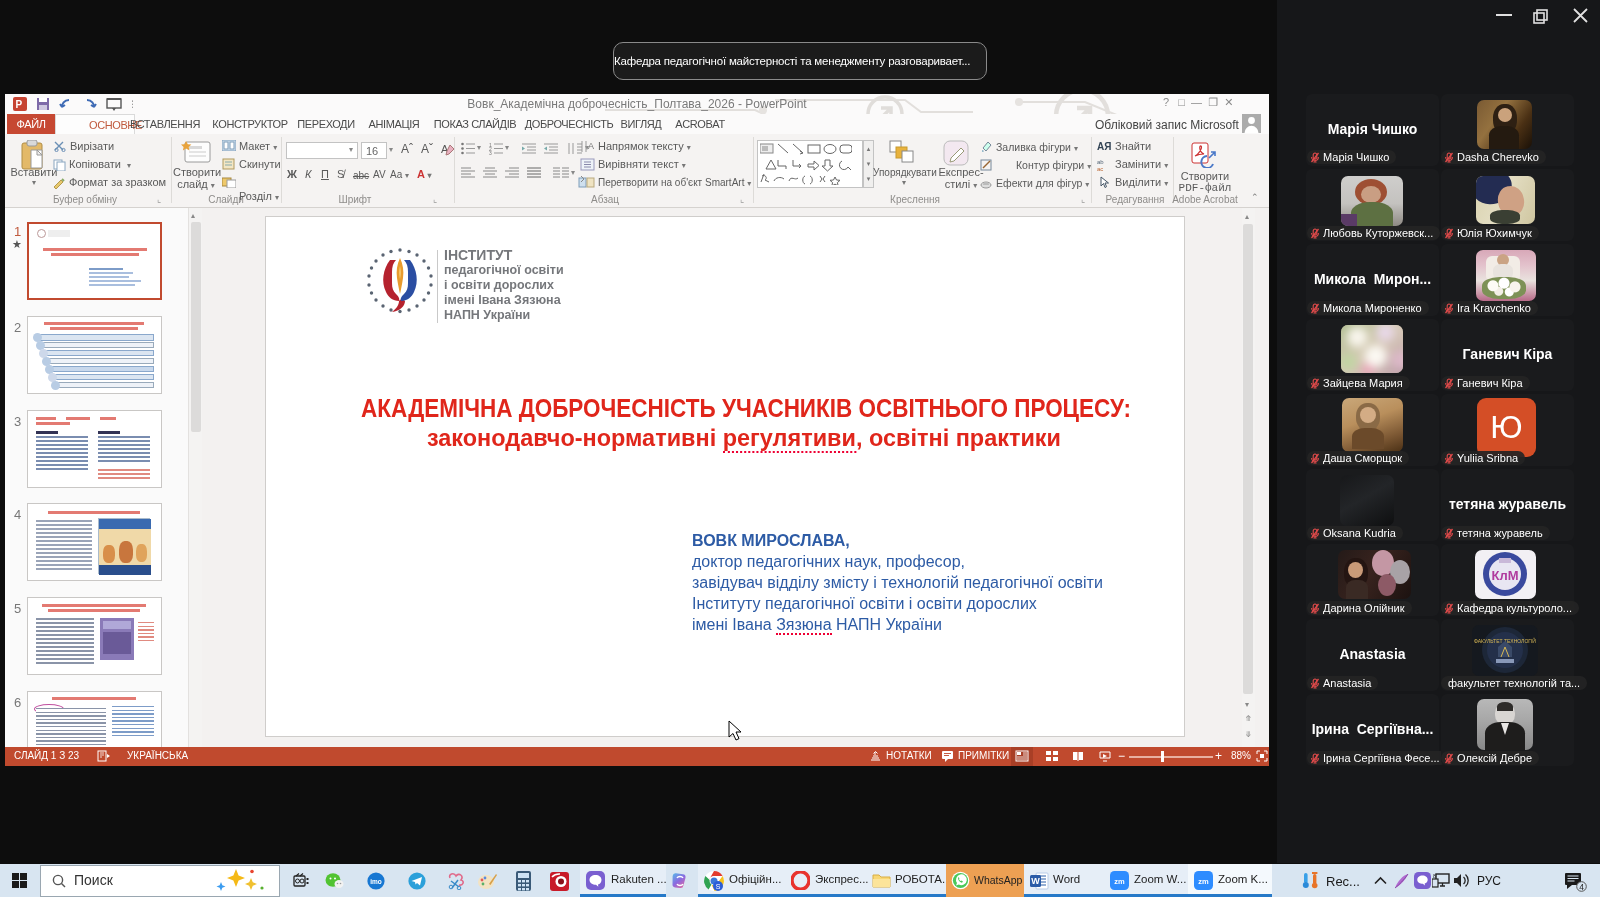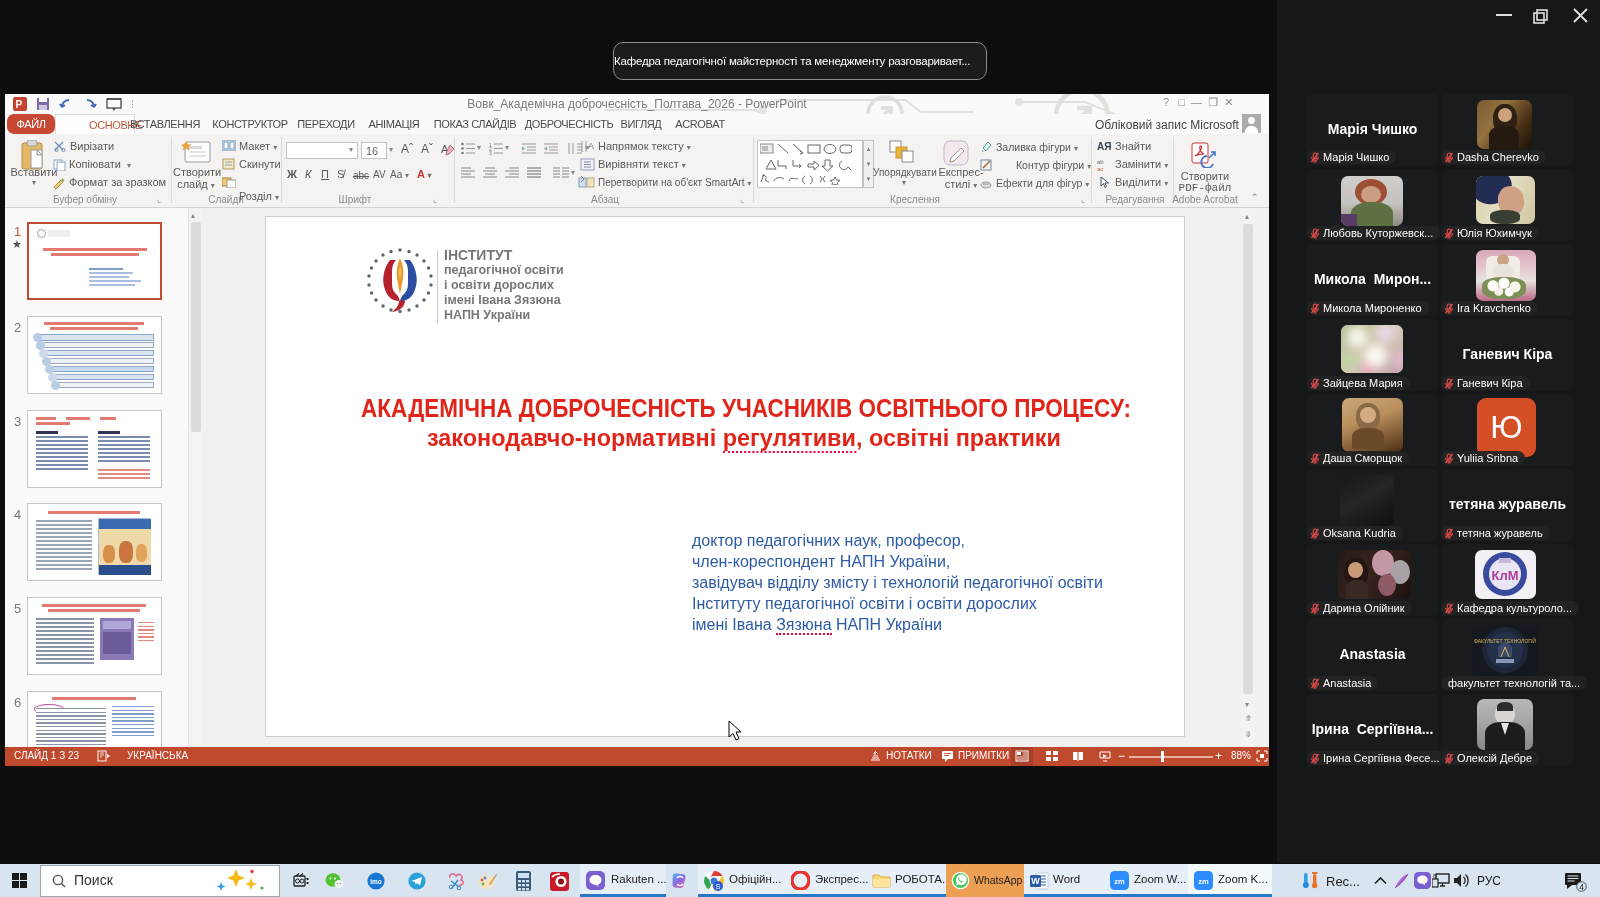--- a/index.html
+++ b/index.html
@@ -9,21 +9,21 @@
 
   
   #notif { left:613px; top:42px; width:374px; height:38px; background:#1b1b1b; border:1px solid #8a8a8a; border-radius:10px; color:#fff; font-size:11.5px; letter-spacing:-0.2px; line-height:36px; white-space:nowrap; }
 
   
   #ppt { left:5px; top:94px; width:1264px; height:672px; background:#f5f3f2; }
   #titlebar { left:0; top:0; width:1264px; height:20px; background:#fbfafa; }
   #ppt-title { left:0; top:3px; width:1264px; text-align:center; font-size:12px; color:#7a7a7a; }
   #tabrow { left:0; top:20px; width:1264px; height:20px; background:#fbfafa; }
   .tab { position:absolute; top:20px; height:20px; font-size:11px; letter-spacing:-0.4px; white-space:nowrap; overflow:visible; color:#4a4a4a; text-align:center; line-height:21px; }
-  #tab-file { background:#c64832; color:#fff;border-radius:7px; }
+  #tab-file { background:#c64832; color:#fff; }
   #tab-main { background:#fdfdfd; color:#c05a3e; border:1px solid #dadada; border-bottom:none;padding-left:33px; }
   #ribbon { left:0; top:40px; width:1264px; height:74px; background:#f5f3f2; border-bottom:1px solid #d5d2cf; }
   .grplabel { position:absolute; top:60px; font-size:10px; color:#8e8c8a; text-align:center; }
   .gsep { position:absolute; top:3px; height:66px; width:1px; background:#dddbd8; }
   .ric { position:absolute; font-size:11px; color:#5a5a5a; }
 
   
   #panel { left:0; top:114px; width:183px; height:539px; background:#fafafa; }
   .thumb { position:absolute; left:22px; width:135px; height:78px; background:#fff; border:1px solid #c9c7c5; overflow:hidden; }
   .tnum { position:absolute; left:9px; font-size:13px; color:#777; }
@@ -470,22 +470,22 @@
         <div>педагогічної освіти</div>
         <div>і освіти дорослих</div>
         <div>імені Івана Зязюна</div>
         <div>НАПН України</div>
       </div>
 
       <div class="abs" style="left:480px;top:176px;transform:translateX(-50%) scaleX(0.865);color:#e0261b;font-weight:bold;font-size:26px;white-space:nowrap;">АКАДЕМІЧНА ДОБРОЧЕСНІСТЬ УЧАСНИКІВ ОСВІТНЬОГО ПРОЦЕСУ:</div>
       <div class="abs" style="left:478px;top:208px;transform:translateX(-50%) scaleX(1.02);color:#e0261b;font-weight:bold;font-size:23px;white-space:nowrap;">законодавчо-нормативні <span style="border-bottom:2px dotted #e03;">регулятиви</span>, освітні практики</div>
 
       <div class="abs" style="left:426px;top:313px;color:#2d5ba5;font-size:16px;line-height:21px;">
+        <div style="font-weight:bold;font-size:16px;">ВОВК МИРОСЛАВА,</div>
         <div>доктор педагогічних наук, професор,</div>
-        <div>член-кореспондент НАПН України,</div>
         <div>завідувач відділу змісту і технологій педагогічної освіти</div>
         <div>Інституту педагогічної освіти і освіти дорослих</div>
         <div>імені Івана <span style="border-bottom:2px dotted #e03;">Зязюна</span> НАПН України</div>
       </div>
 
       <svg class="abs" style="left:462px;top:503px" width="16" height="22" viewBox="0 0 16 22">
           <path d="M1 1 L1 17 L5 13.5 L8 20 L11 18.6 L8 12 L13 12 Z" fill="#fff" stroke="#000" stroke-width="1"></path>
         </svg>
     </div>
 

